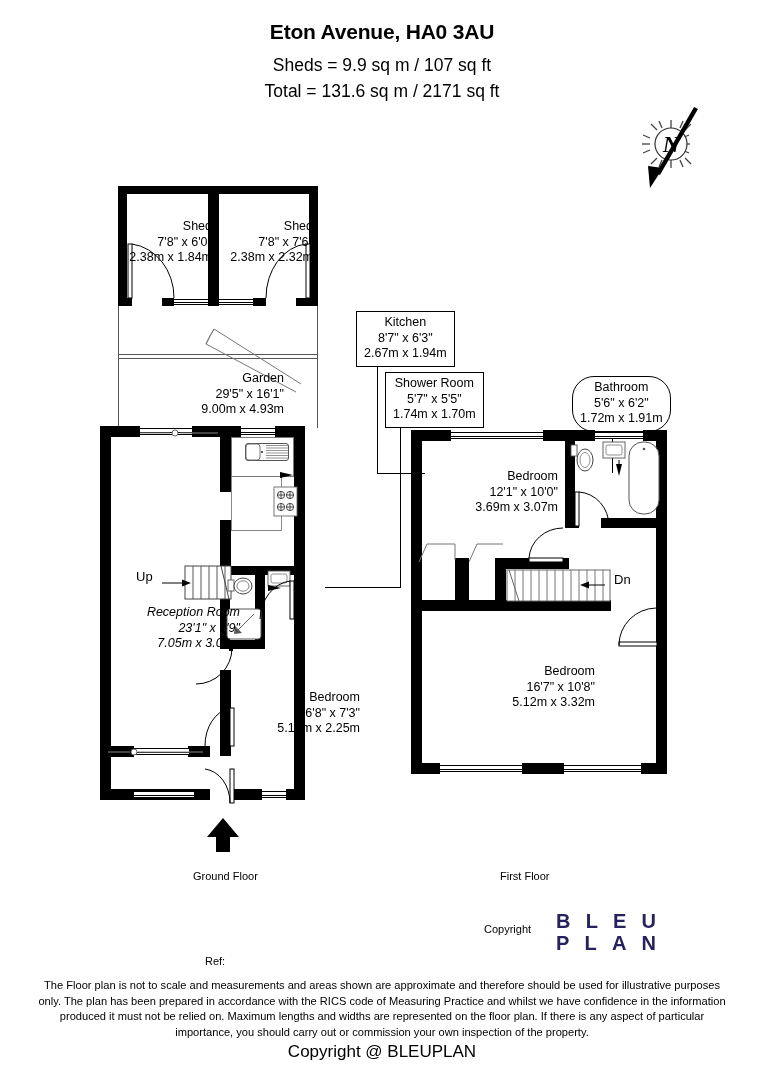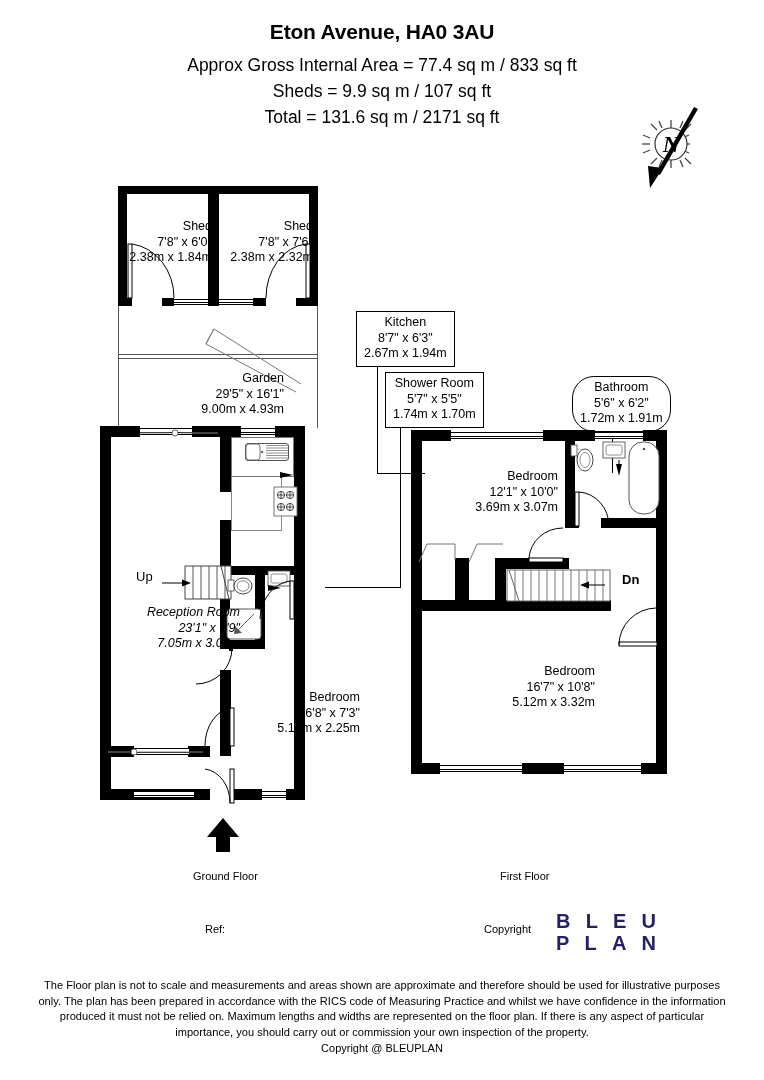--- a/index.html
+++ b/index.html
@@ -28,31 +28,30 @@
   
   .win{position:absolute;background:#fff;border-top:1px solid #000;border-bottom:1px solid #000;box-sizing:border-box;}
   .win:after{content:"";position:absolute;left:0;right:0;top:50%;height:1px;background:#000;}
   
   .fx{position:absolute;border:1px solid #555;box-sizing:border-box;background:#fff;}
   .updn{position:absolute;font-size:13px;}
   svg{display:block;overflow:visible;}
   .footer-txt{position:absolute;font-size:11px;}
   #disclaimer{position:absolute;left:32px;top:978px;width:700px;text-align:center;
       font-size:11.1px;line-height:15.6px;}
-  #copyfinal{position:absolute;left:0;top:1042px;width:764px;text-align:center;font-size:11px;}
+  #copyfinal{position:absolute;left:0;top:1042px;width:764px;text-align:center;font-size:17px;}
   .logo-letter{font-weight:bold;font-size:20px;letter-spacing:0;}
   #logo{position:absolute;left:556px;top:910px;width:100px;}
   #logo .row{display:flex;justify-content:space-between;line-height:22px;}
 </style>
 </head>
 <body>
 
 <div id="header" class="abs">
   <div id="plan-title">Eton Avenue, HA0 3AU</div>
-  <div class="area-line">Approx Gross Internal Area = 77.4 sq m / 833 sq ft</div>
   <div class="area-line">Sheds = 9.9 sq m / 107 sq ft</div>
   <div class="area-line">Total = 131.6 sq m / 2171 sq ft</div>
 </div>
 
 <div id="compass" class="abs">
   <svg width="90" height="90" viewBox="0 0 90 90">
 
     <g stroke="#444" stroke-width="1.3">
       <line x1="45" y1="16" x2="45" y2="24"></line>
       <line x1="45" y1="56" x2="45" y2="64"></line>
@@ -394,42 +393,42 @@
         <line x1="80" y1="0" x2="80" y2="31"></line>
       <line x1="88" y1="0" x2="88" y2="31"></line>
         <line x1="96" y1="0" x2="96" y2="31"></line>
     </g>
     <line x1="2" y1="0" x2="12" y2="31" stroke="#666" stroke-width="1"></line>
   </svg>
   <svg class="abs" style="left:168px;top:148px;" width="30" height="14">
     <line x1="26" y1="7" x2="6" y2="7" stroke="#000" stroke-width="1"></line>
     <polygon points="10,3.5 1,7 10,10.5" fill="#000"></polygon>
   </svg>
-  <div class="updn" style="left:211px;top:142px;font-weight:bold;">Dn</div>
+  <div class="updn" style="left:203px;top:142px;">Dn</div>
 
   <svg class="abs" style="left:208px;top:178px;" width="42" height="42">
     <rect x="0" y="34" width="38" height="4" fill="#fff" stroke="#000" stroke-width="1"></rect>
     <path d="M0 37 A 38 37 0 0 1 37 0" fill="none" stroke="#000" stroke-width="1"></path>
   </svg>
 </div>
 
 <div class="room-label" style="left:438px;top:469px;width:120px;">
   <span class="nm">Bedroom</span>
   <span class="nm">12'1" x 10'0"</span>
   <span class="nm">3.69m x 3.07m</span>
 </div>
 <div class="room-label" style="left:480px;top:664px;width:115px;">
   <span class="nm">Bedroom</span>
   <span class="nm">16'7" x 10'8"</span>
   <span class="nm">5.12m x 3.32m</span>
 </div>
 
 <div class="footer-txt" style="left:193px;top:870px;">Ground Floor</div>
 <div class="footer-txt" style="left:500px;top:870px;">First Floor</div>
-<div class="footer-txt" style="left:205px;top:923px;">Ref:</div>
+<div class="footer-txt" style="left:205px;top:955px;">Ref:</div>
 <div class="footer-txt" style="left:484px;top:923px;">Copyright</div>
 
 <div id="logo">
   <div class="row">
     <span class="logo-letter" style="color: rgb(38, 34, 98);">B</span>
     <span class="logo-letter" style="color: rgb(38, 34, 98);">L</span>
     <span class="logo-letter" style="color: rgb(38, 34, 98);">E</span>
     <span class="logo-letter" style="color: rgb(38, 34, 98);">U</span>
   </div>
   <div class="row">

